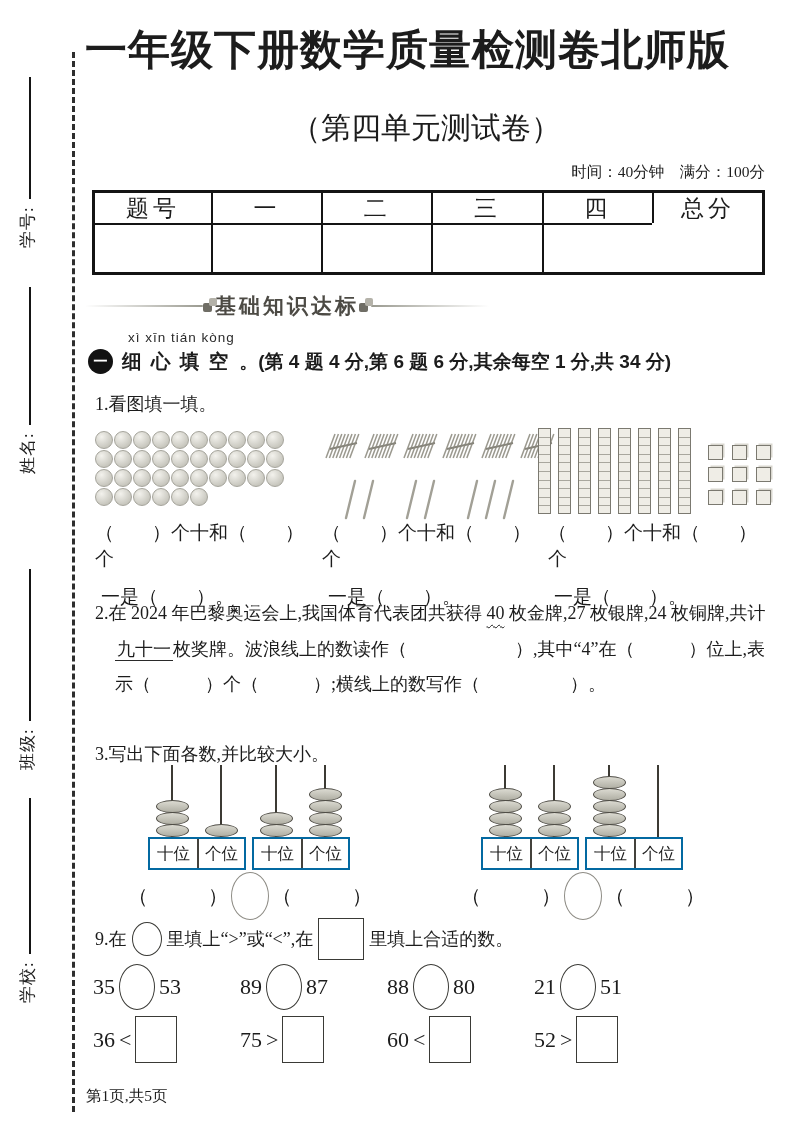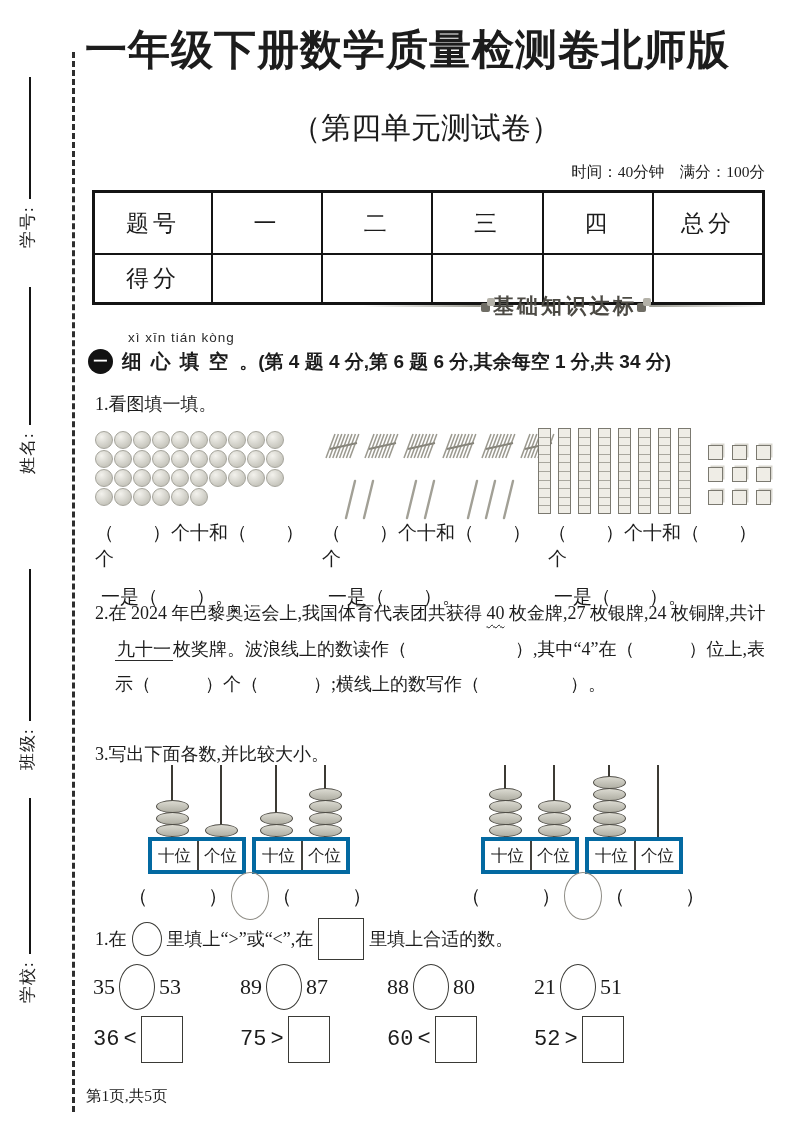--- a/index.html
+++ b/index.html
@@ -26,28 +26,28 @@
            font-size: 42px; font-weight: 600; letter-spacing: 1px; }
   .subtitle { position: absolute; top: 108px; left: 85px; width: 682px; text-align: center;
               font-size: 30px; font-weight: 500; }
   .meta { position: absolute; top: 162px; right: 28px; font-size: 15.5px; margin-left: 30px; }
 
   
   .score-table { position: absolute; top: 190px; left: 92px; width: 673px;
                  border: 3px solid #141414; }
   .st-row { display: grid; grid-template-columns: 116px repeat(5, 1fr); }
   .st-row + .st-row .st-cell { border-top: 2px solid #141414; }
-  .st-cell { height: 60px; display: flex; align-items: center; justify-content: center;
+  .st-cell { height: 30px; display: flex; align-items: center; justify-content: center;
              font-size: 23px; letter-spacing: 4px; border-left: 2px solid #141414; }
   .st-cell:first-child { border-left: none; }
   .st-row:last-child .st-cell { height: 49px; }
 
   
   .banner { position: absolute; top: 292px; left: 85px; width: 682px;
-            display: flex; align-items: center; justify-content: flex-end; }
+            display: flex; align-items: center; justify-content: flex-start; }
   .banner-line { height: 2px; width: 118px; border-radius: 2px; }
   .banner-line.l { background: linear-gradient(90deg, rgba(160,160,152,0), #9a9a90); }
   .banner-line.r { background: linear-gradient(270deg, rgba(160,160,152,0), #9a9a90); }
   .orn { position: relative; width: 12px; height: 12px; }
   .orn::before { content:""; position: absolute; width: 9px; height: 9px; background: #6f6d65; border-radius: 2px; left: 0; top: 3px; }
   .orn::after  { content:""; position: absolute; width: 8px; height: 8px; background: #b4b2a9; border-radius: 2px; left: 6px; top: -2px; }
   .banner-text { font-size: 21px; font-weight: bold; color: #4c4a44; letter-spacing: 3px; }
 
   
   .pinyin { position: absolute; top: 330px; left: 128px; font-size: 13.5px; color: #2b2b2b;
@@ -92,34 +92,34 @@
   
   .ab-pair { position: absolute; top: 775px; display: flex; gap: 6px; }
   .abacus { width: 98px; position: relative; }
   .ab-rods { position: relative; height: 62px; }
   .ab-rod { position: absolute; top: -10px; bottom: 0; width: 2px; background: #3c3a34; }
   .ab-rod.t { left: 23px; } .ab-rod.o { left: 72px; }
   .ab-col { position: absolute; bottom: 0; width: 34px; display: flex; flex-direction: column-reverse; align-items: center; }
   .ab-col.t { left: 7px; } .ab-col.o { left: 56px; }
   .bead { width: 33px; height: 13px; border-radius: 50%; flex: none;
           background: linear-gradient(#dbdad1, #b0afa4); border: 1px solid #504e47; margin-top: -1px; }
-  .ab-box { display: flex; border: 4px solid #0369a1; background: #fff; }
+  .ab-box { display: flex; border: 2px solid #0369a1; background: #fff; }
   .ab-cell { width: 47px; height: 29px; display: flex; align-items: center; justify-content: center; font-size: 16.5px; }
   .ab-cell + .ab-cell { border-left: 2px solid #44423c; }
   .cmp-row { position: absolute; top: 872px; width: 204px; display: flex; align-items: center;
              justify-content: center; gap: 3px; font-size: 20px; }
   .cmp-circle { width: 38px; height: 48px; border: 1.5px solid #8e8c85; border-radius: 50%; flex: none; }
 
   
   .q4-intro { position: absolute; top: 918px; left: 95px; display: flex; align-items: center; gap: 5px; font-size: 18px; }
   .q4-circle-s { width: 30px; height: 34px; border: 1.5px solid #3a3a36; border-radius: 50%; flex: none; }
   .q4-box-s { width: 46px; height: 42px; border: 1.5px solid #3a3a36; flex: none; }
   .q4-row { position: absolute; left: 93px; width: 660px; display: flex; }
   .q4-row.circles { top: 964px; }
-  .q4-row.boxes { top: 1016px; font-family: Liberation Mono, monospace; }
+  .q4-row.boxes { top: 1016px; }
   .q4-item { width: 147px; display: flex; align-items: center; gap: 4px; font-size: 22px; }
   .q4-circle { width: 36px; height: 46px; border: 1.5px solid #3a3a36; border-radius: 50%; flex: none; }
   .q4-box { width: 42px; height: 47px; border: 1.5px solid #3a3a36; flex: none; }
 
   .footer { position: absolute; top: 1086px; left: 86px; width: 640px; text-align: left; font-size: 15.5px; }
 </style>
 </head>
 <body>
 
 <div class="page">
@@ -149,21 +149,20 @@
   <div class="score-table">
     <div class="st-row" id="st-head">
         <div class="st-cell">题号</div>
         <div class="st-cell">一</div>
         <div class="st-cell">二</div>
         <div class="st-cell">三</div>
         <div class="st-cell">四</div>
         <div class="st-cell">总分</div>
       </div>
     <div class="st-row" id="st-score">
-        <div class="st-cell">得分</div>
         <div class="st-cell"></div>
         <div class="st-cell"></div>
         <div class="st-cell"></div>
         <div class="st-cell"></div>
         <div class="st-cell"></div>
       </div>
   </div>
 
   <div class="banner">
     <span class="banner-line l"></span>
@@ -451,21 +450,21 @@
     <span class="cmp-circle"></span>
     <span>（　　　）</span>
   </div>
   <div class="cmp-row" style="left:481px">
     <span>（　　　）</span>
     <span class="cmp-circle"></span>
     <span>（　　　）</span>
   </div>
 
   <div class="q4-intro">
-    <span>1.在</span>
+    <span>9.在</span>
     <span class="q4-circle-s"></span>
     <span>里填上“&gt;”或“&lt;”,在</span>
     <span class="q4-box-s"></span>
     <span>里填上合适的数。</span>
   </div>
   <div class="q4-row circles" id="q4circles">
       <div class="q4-item">
         <span>35</span>
         <span class="q4-circle"></span>
         <span>53</span>

